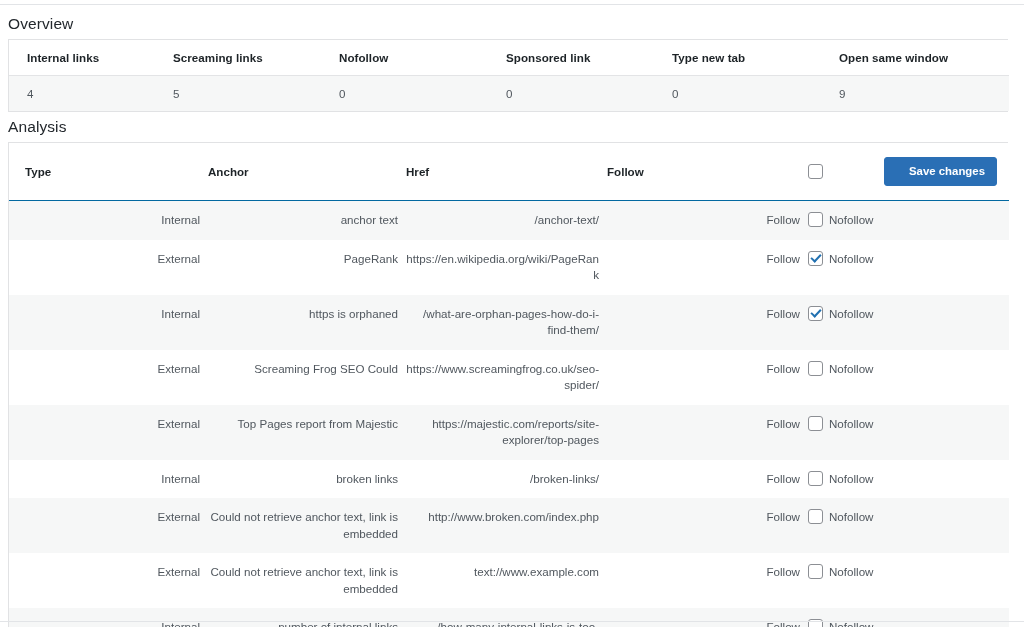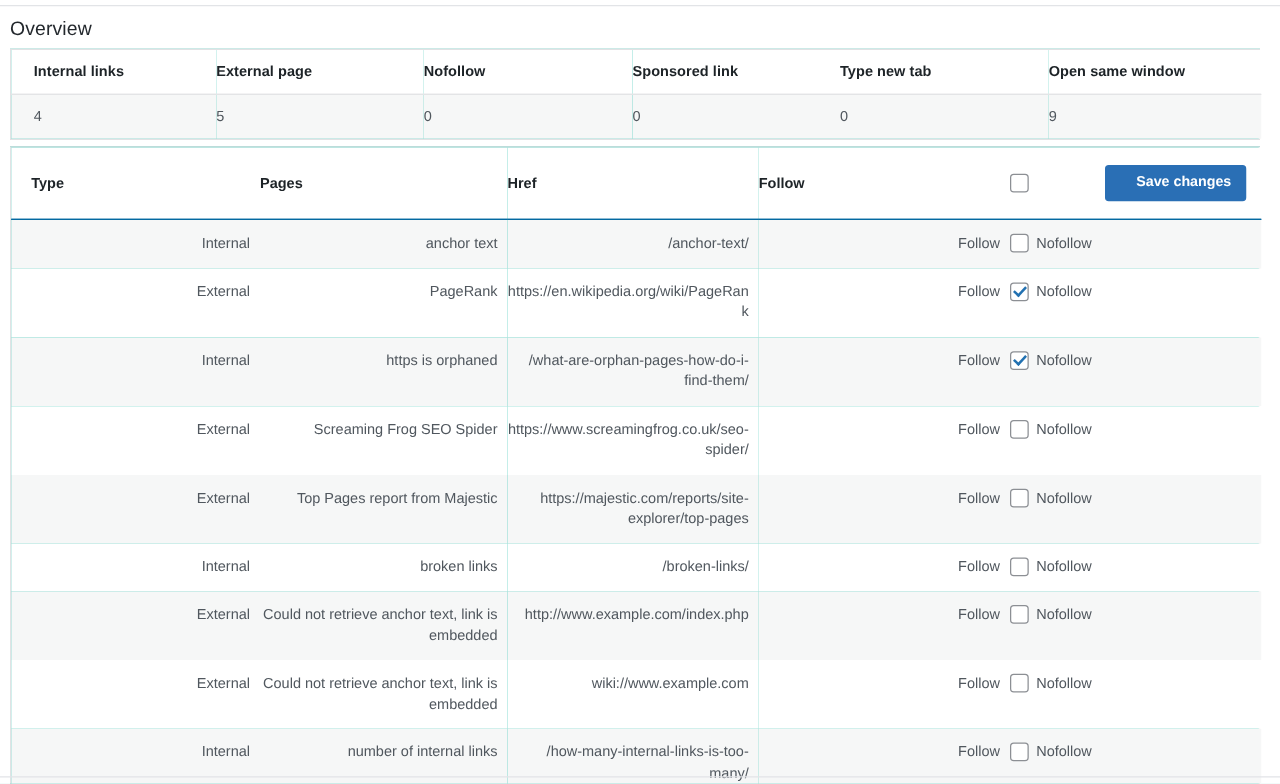--- a/index.html
+++ b/index.html
@@ -51,21 +51,21 @@
     font-weight: 400;
     color: #23282d;
     letter-spacing: 0.1px;
     line-height: 20px;
     margin: 0 0 5px 0;
     padding: 0;
   }
 
   .panel {
     border: 1px solid #e1e2e4;
-    background: #14b8a6;
+    background: #fca5a5;
     box-sizing: border-box;
     width: 1000px;
   }
 
   table.grid {
     width: 100%;
     border-collapse: collapse;
     table-layout: fixed;
   }
 
@@ -200,21 +200,21 @@
           <col style="width:164px">
             <col style="width:166px">
             <col style="width:167px">
           <col style="width:166px">
             <col style="width:167px">
             <col style="width:170px">
         </colgroup>
         <thead>
           <tr>
             <th>Internal links</th>
-            <th>External page</th>
+            <th>Screaming links</th>
             <th>Nofollow</th>
             <th>Sponsored link</th>
             <th>Type new tab</th>
             <th>Open same window</th>
           </tr>
         </thead>
         <tbody>
           <tr>
             <td>4</td>
             <td>5</td>
@@ -222,35 +222,36 @@
             <td>0</td>
             <td>0</td>
             <td>9</td>
           </tr>
         </tbody>
       </table>
     </div>
   </div>
 
   <div class="section" style="top: 117px;">
+    <h2 class="section-title">Analysis</h2>
     <div class="panel">
       <table class="grid analysis-table">
         <colgroup>
           <col class="col-type">
             <col class="col-anchor">
             <col class="col-href">
           <col class="col-follow">
             <col class="col-check">
             <col class="col-action">
         </colgroup>
 
         <thead>
           <tr>
             <th>Type</th>
-            <th>Pages</th>
+            <th>Anchor</th>
             <th>Href</th>
             <th>Follow</th>
             <th>
               <span class="cb"></span>
             </th>
             <th class="action-cell">
               <span class="btn-primary">Save changes</span>
             </th>
           </tr>
         </thead>
@@ -290,21 +291,21 @@
               <td class="cell-nowrap">
                 <span class="cb-wrap">
                   <span class="cb checked"></span>
                   <span class="cb-label">Nofollow</span>
                 </span>
               </td>
               <td></td>
             </tr>
             <tr class="even">
               <td>External</td>
-              <td>Screaming Frog SEO Spider</td>
+              <td>Screaming Frog SEO Could</td>
               <td>https://www.screamingfrog.co.uk/seo-spider/</td>
               <td class="cell-nowrap">Follow</td>
               <td class="cell-nowrap">
                 <span class="cb-wrap">
                   <span class="cb"></span>
                   <span class="cb-label">Nofollow</span>
                 </span>
               </td>
               <td></td>
             </tr>
@@ -330,34 +331,34 @@
                 <span class="cb-wrap">
                   <span class="cb"></span>
                   <span class="cb-label">Nofollow</span>
                 </span>
               </td>
               <td></td>
             </tr>
             <tr class="odd">
               <td>External</td>
               <td>Could not retrieve anchor text, link is embedded</td>
-              <td>http://www.example.com/index.php</td>
+              <td>http://www.broken.com/index.php</td>
               <td class="cell-nowrap">Follow</td>
               <td class="cell-nowrap">
                 <span class="cb-wrap">
                   <span class="cb"></span>
                   <span class="cb-label">Nofollow</span>
                 </span>
               </td>
               <td></td>
             </tr>
             <tr class="even">
               <td>External</td>
               <td>Could not retrieve anchor text, link is embedded</td>
-              <td>wiki://www.example.com</td>
+              <td>text://www.example.com</td>
               <td class="cell-nowrap">Follow</td>
               <td class="cell-nowrap">
                 <span class="cb-wrap">
                   <span class="cb"></span>
                   <span class="cb-label">Nofollow</span>
                 </span>
               </td>
               <td></td>
             </tr>
             <tr class="odd">

